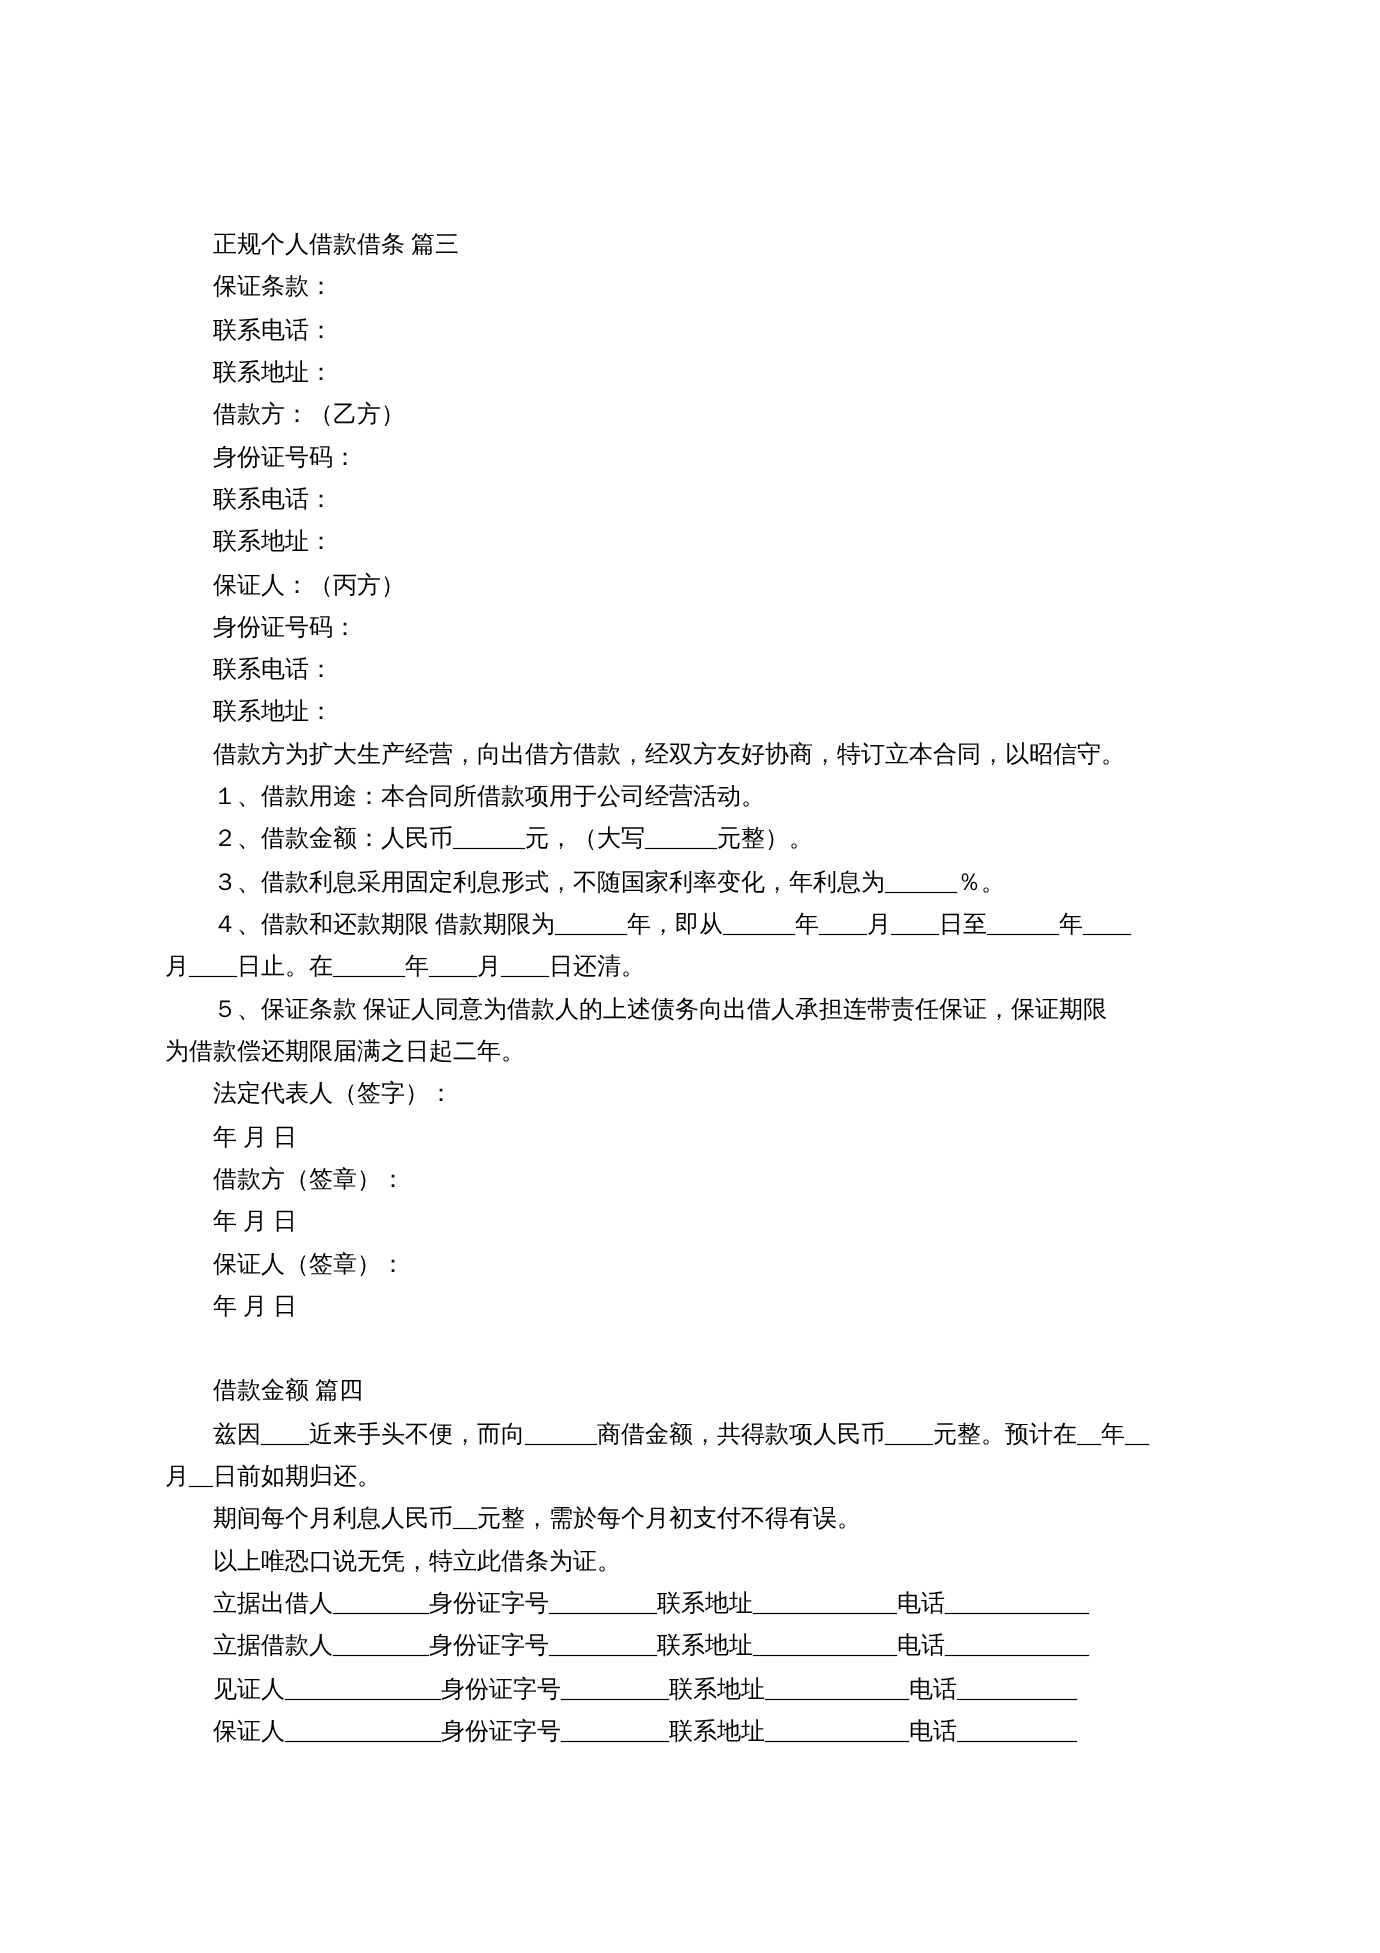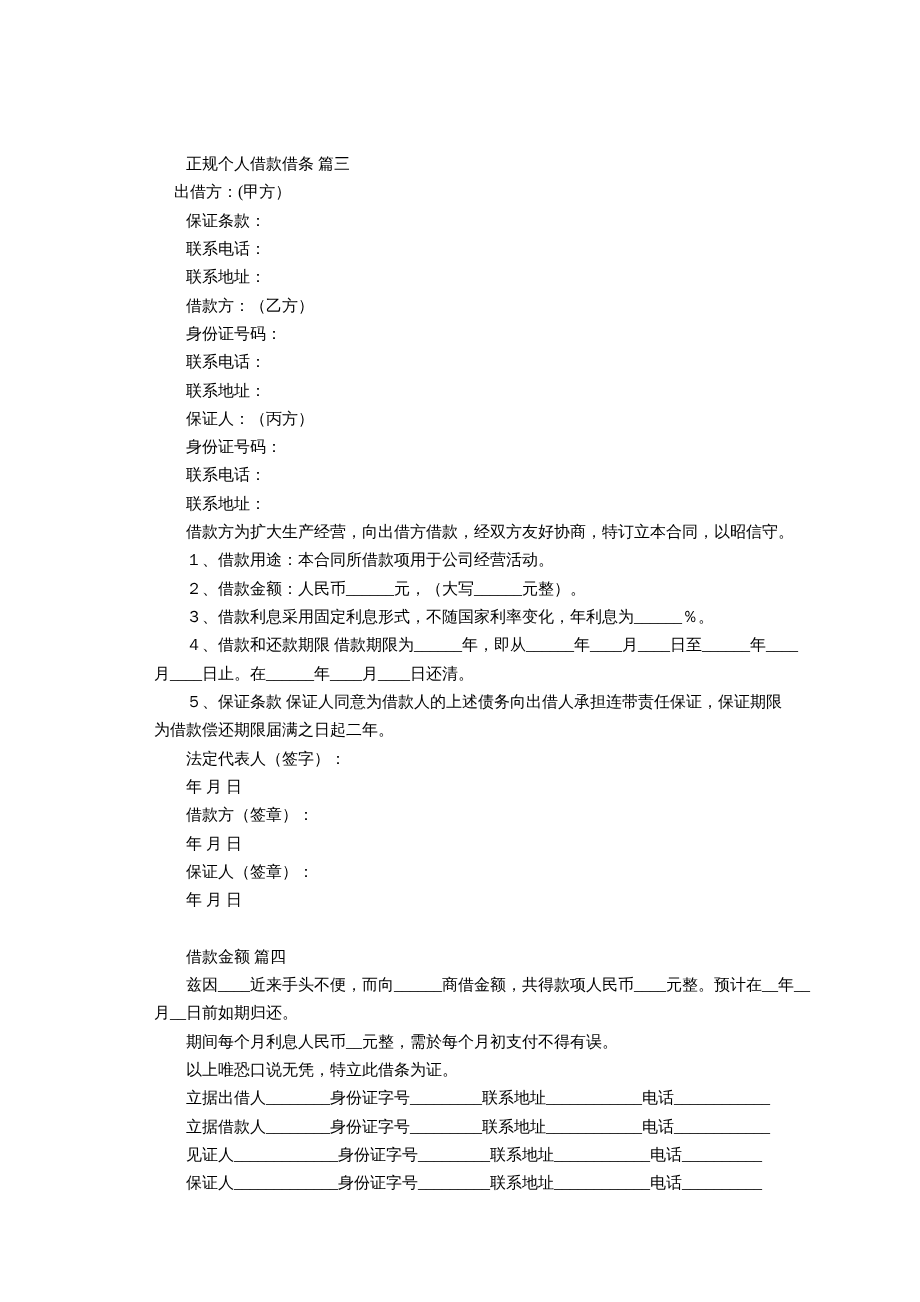--- a/index.html
+++ b/index.html
@@ -13,33 +13,31 @@
   .page {
     width: 920px;
     min-height: 1302px;
     padding: 150px 110px 60px 110px;
     box-sizing: border-box;
     font-size: 16px;
     line-height: 1.77;
   }
   .line {
     text-indent: 2em;
-    margin-left: 44px;
   }
   .line.no-indent {
     text-indent: 0;
   }
 </style>
 </head>
 <body>
 
 <div class="page">
 
   <div class="line">正规个人借款借条 篇三</div>
-  <div class="line no-indent">　 <span>出借方：(甲方）</span></div>
   <div class="line">保证条款：</div>
   <div class="line">联系电话：</div>
   <div class="line">联系地址：</div>
   <div class="line">借款方：（乙方）</div>
   <div class="line">身份证号码：</div>
   <div class="line">联系电话：</div>
   <div class="line">联系地址：</div>
   <div class="line">保证人：（丙方）</div>
   <div class="line">身份证号码：</div>
   <div class="line">联系电话：</div>

